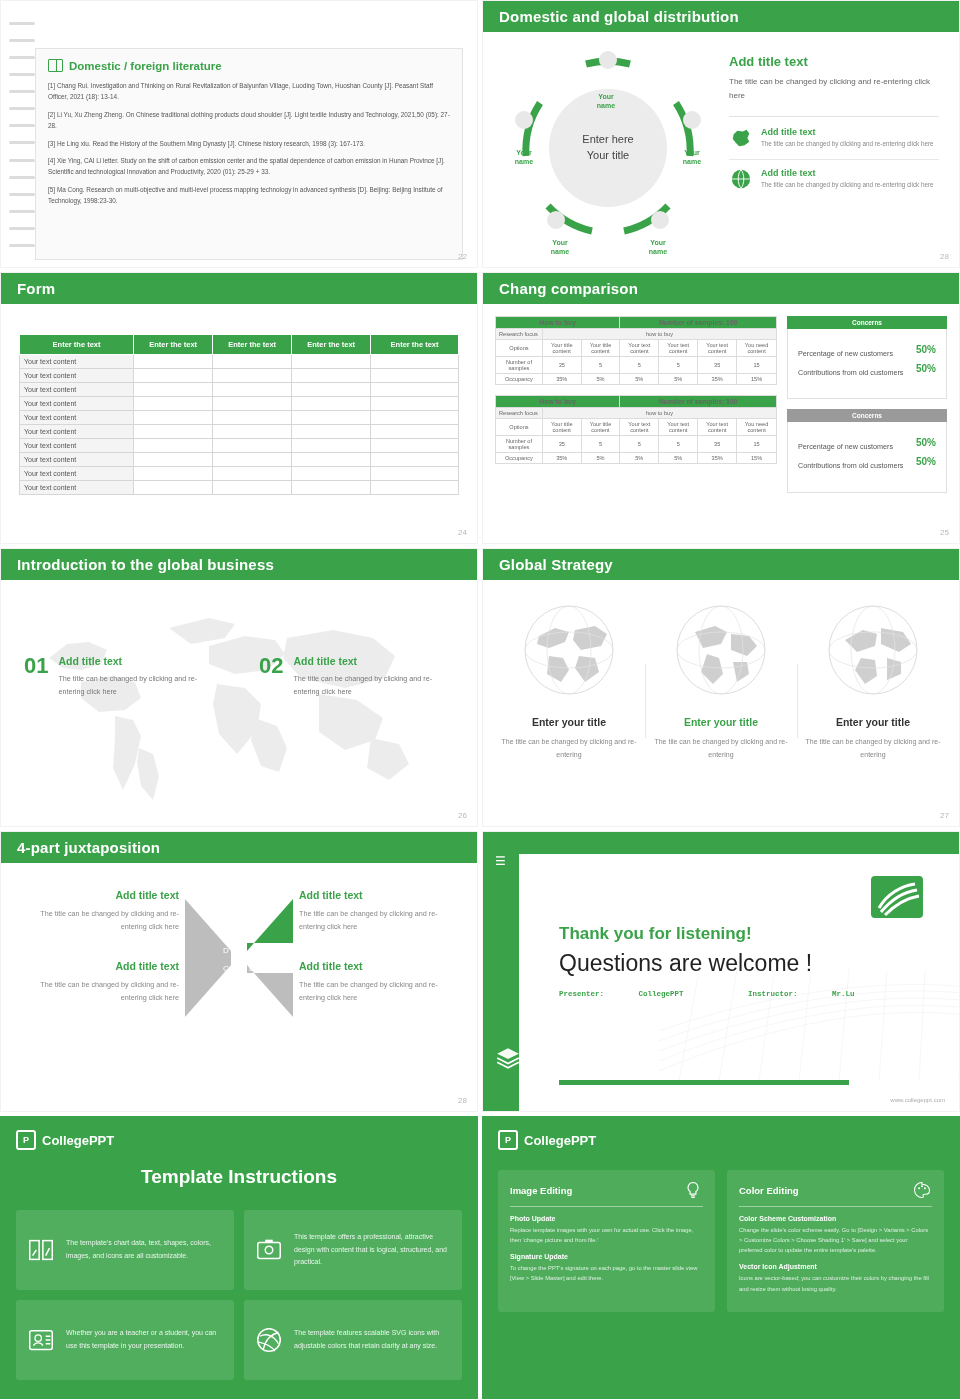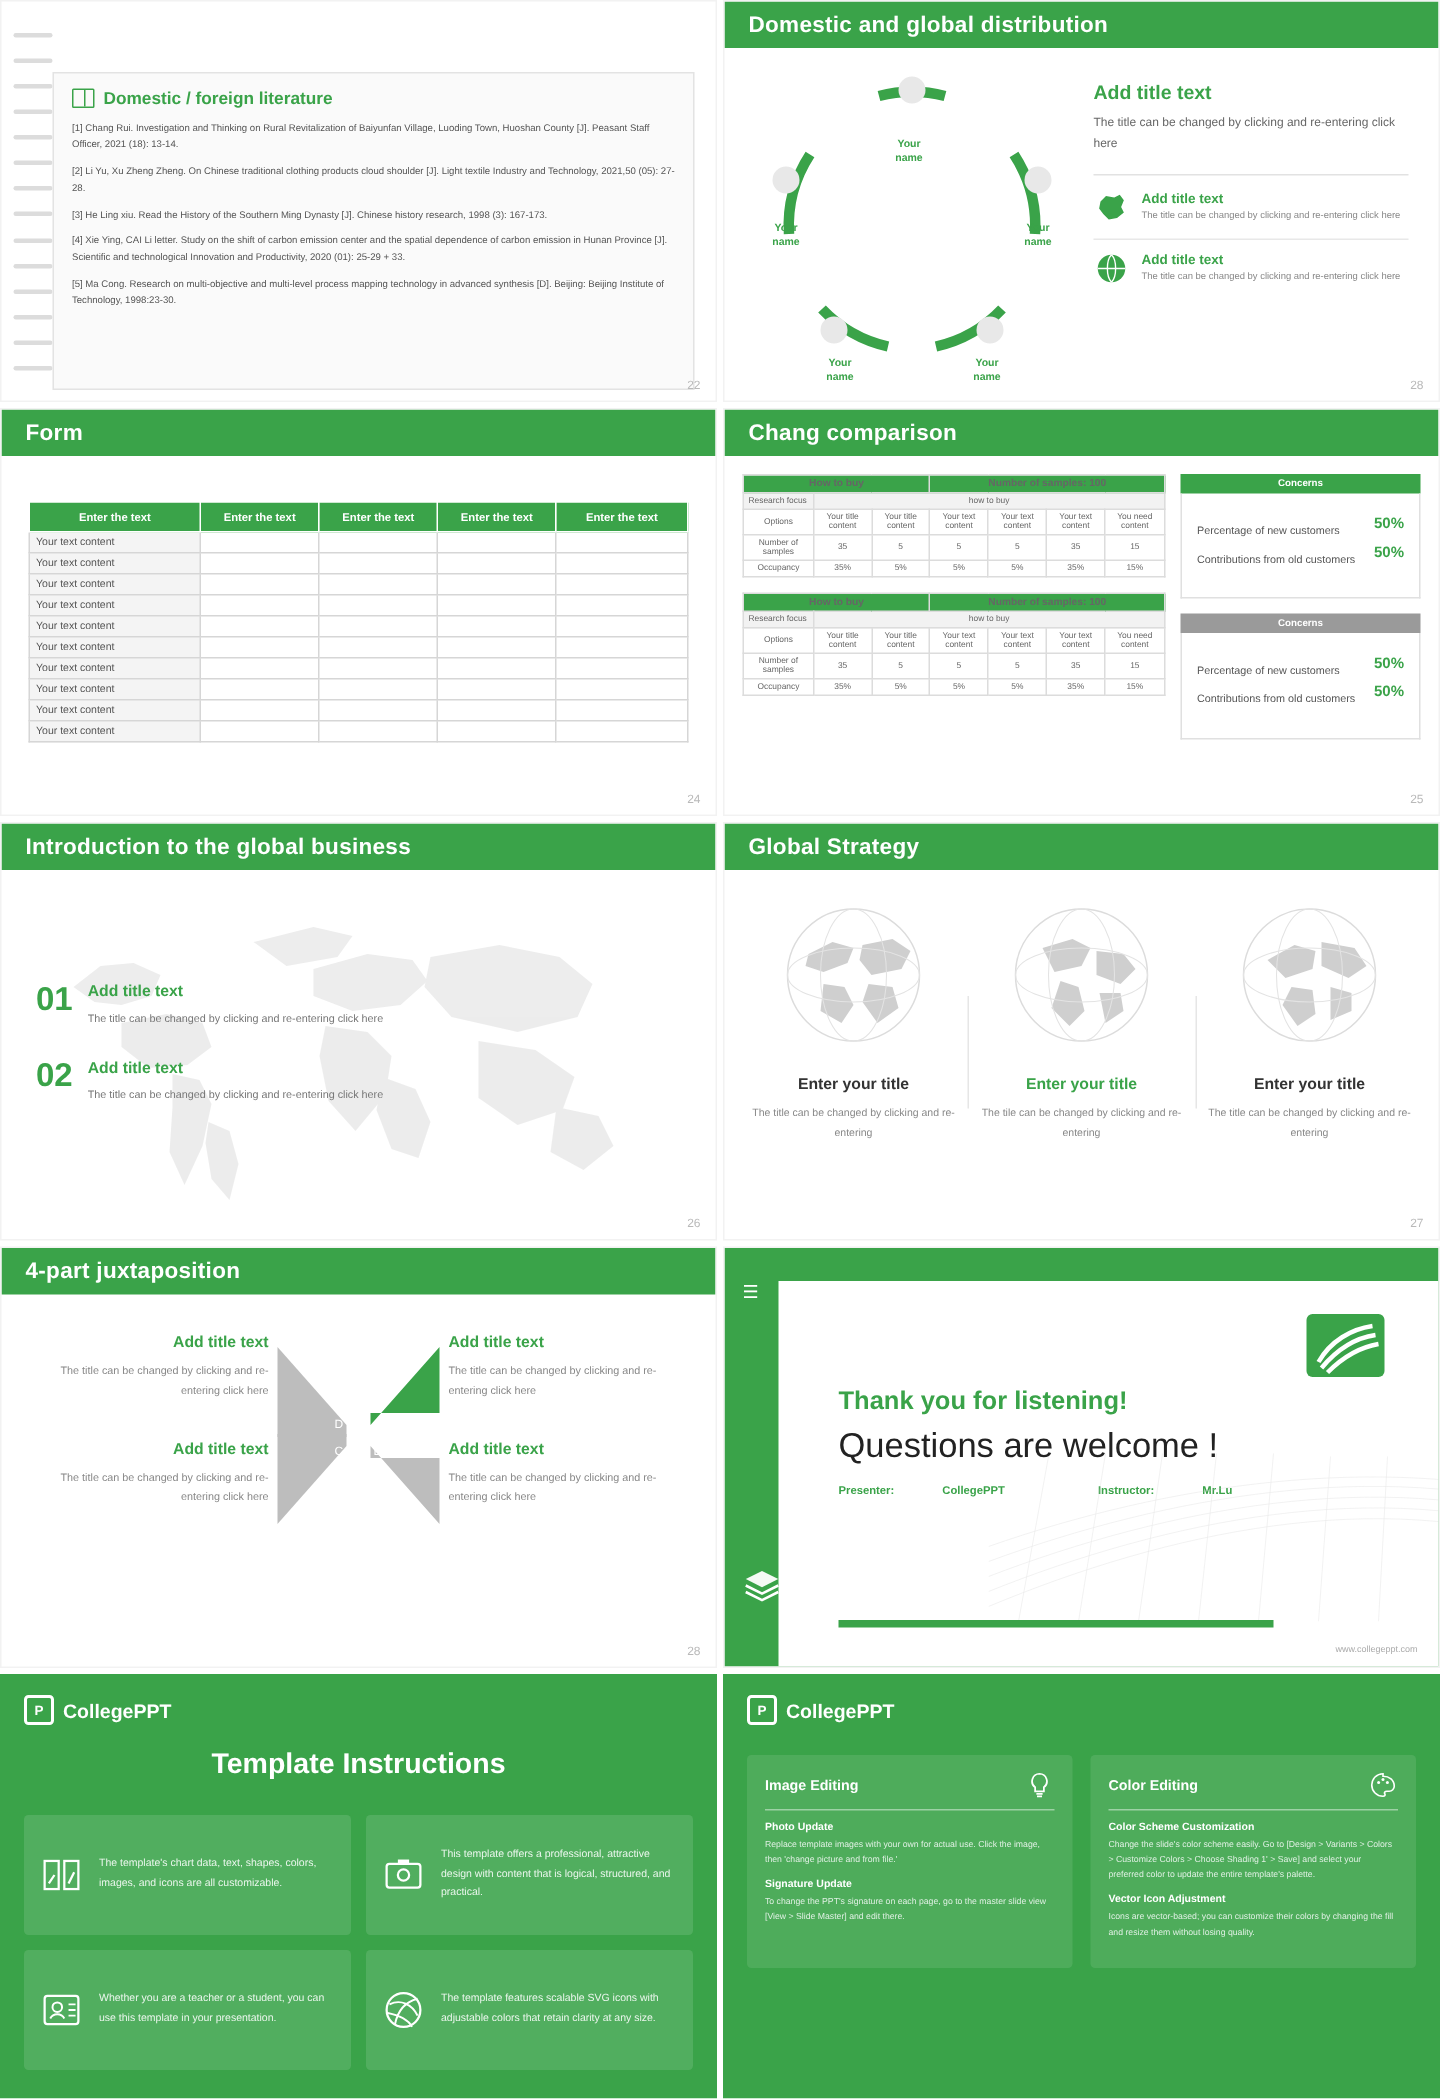--- a/index.html
+++ b/index.html
@@ -55,21 +55,21 @@
   table.dc td,table.dc th{border:1px solid #dcdcdc;padding:2px 3px;text-align:center;color:#666;}
   .dc-head td{background:#3aa349;color:#fff;font-weight:bold;font-size:6.8px;text-align:left;padding:3px 5px;border-color:#3aa349;}
   .dc-sub td{background:#f2f2f2;font-size:5.6px;color:#777;}
   .concern-h{background:#3aa349;color:#fff;font-size:6.5px;text-align:center;padding:3px 0;font-weight:bold;}
   .concern-h.gray{background:#9a9a9a;}
   .concern-b{border:1px solid #e0e0e0;border-top:none;padding:16px 10px;font-size:7.2px;color:#555;line-height:2.6;}
   .concern-b b{float:right;color:#3aa349;font-size:10px;font-weight:bold;line-height:1;}
 
   
   .map-bg{position:absolute;inset:30px 0 0 0;opacity:.16;display:flex;align-items:center;justify-content:center;}
-  .s26-body{position:relative;display:flex;gap:21px;padding:75px 23px 0;flex-direction:column;}
+  .s26-body{position:relative;display:flex;gap:40px;padding:75px 23px 0;}
   .numblk{display:flex;gap:10px;flex:1;}
   .numblk .n{font-size:22px;font-weight:bold;color:#3aa349;line-height:1;}
   .numblk h4{margin:0 0 5px;font-size:10.5px;color:#3aa349;}
   .numblk p{margin:0;font-size:7.2px;color:#777;line-height:1.85;}
 
   
   .s27-body{display:flex;padding:20px 10px 0;}
   .gcol{flex:1;text-align:center;padding:0 6px;position:relative;}
   .gcol+.gcol:before{content:"";position:absolute;left:0;top:64px;bottom:24px;width:1px;background:#e6e6e6;}
   .gcol h4{font-size:10.5px;margin:12px 0 7px;color:#333;}
@@ -86,21 +86,21 @@
   .s28-col.l{text-align:right;}
   .xwrap{width:120px;position:relative;}
 
   
   .ty{background:#3aa349;position:relative;height:100%;}
   .ty-card{position:absolute;left:36px;top:22px;right:0;bottom:0;background:#fff;overflow:hidden;}
   .ty-inner{padding:70px 0 0 40px;}
   .ty-inner h3{margin:0 0 6px;font-size:17px;color:#3aa349;}
   .ty-inner h2{margin:0 0 12px;font-size:23px;color:#222;font-weight:normal;}
   .ty-meta{font-size:7.5px;color:#3aa349;font-weight:bold;}
-  .ty-meta span{margin-right:30px;}
+  .ty-meta span{margin-right:30px;font-family:Liberation Mono, monospace;}
   .ty-bar{position:absolute;left:40px;bottom:26px;width:290px;height:5px;background:#3aa349;}
   .ty-url{position:absolute;right:14px;bottom:8px;font-size:6px;color:#aaa;}
   .ty-logo{position:absolute;right:34px;top:20px;}
   .ty-ham{position:absolute;left:12px;top:22px;color:#fff;font-size:12px;}
   .ty-stack{position:absolute;left:12px;bottom:36px;}
   .mesh{position:absolute;left:140px;bottom:30px;width:600px;height:120px;opacity:.45;}
 
   
   .inst{background:#3aa349;height:272px;color:#fff;position:relative;padding:0;}
   .inst .logo{display:flex;align-items:center;gap:6px;padding:14px 0 0 16px;font-size:13px;font-weight:bold;}
@@ -169,20 +169,24 @@
             <path d="M18,108 A87,87 0 0 1 32,55"></path>
           </g>
           <g fill="#e8e8e8">
             <circle cx="100" cy="12" r="9"></circle>
               <circle cx="184" cy="72" r="9"></circle>
             <circle cx="152" cy="172" r="9"></circle>
               <circle cx="48" cy="172" r="9"></circle>
               <circle cx="16" cy="72" r="9"></circle>
           </g>
         </svg>
+        <div class="circ-center">
+          <span>Enter here</span>
+          <span>Your title</span>
+        </div>
         <div class="nodelbl" style="left:88px;top:52px;width:50px;">Your<br>name</div>
         <div class="nodelbl" style="left:174px;top:108px;width:50px;">Your<br>name</div>
         <div class="nodelbl" style="left:140px;top:198px;width:50px;">Your<br>name</div>
         <div class="nodelbl" style="left:42px;top:198px;width:50px;">Your<br>name</div>
         <div class="nodelbl" style="left:6px;top:108px;width:50px;">Your<br>name</div>
       </div>
       <div class="s23-right">
         <h3>Add title text</h3>
         <p>The title can be changed by clicking and re-entering click here</p>
         <div class="divline"></div>

